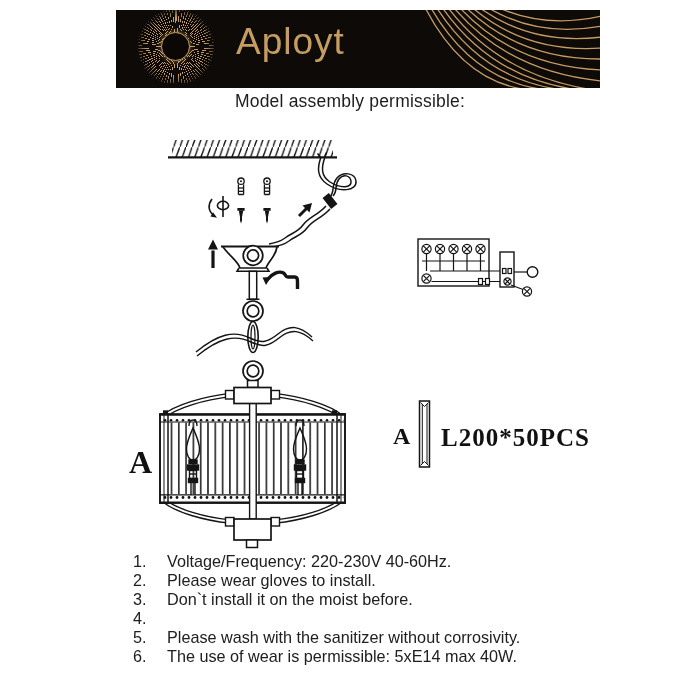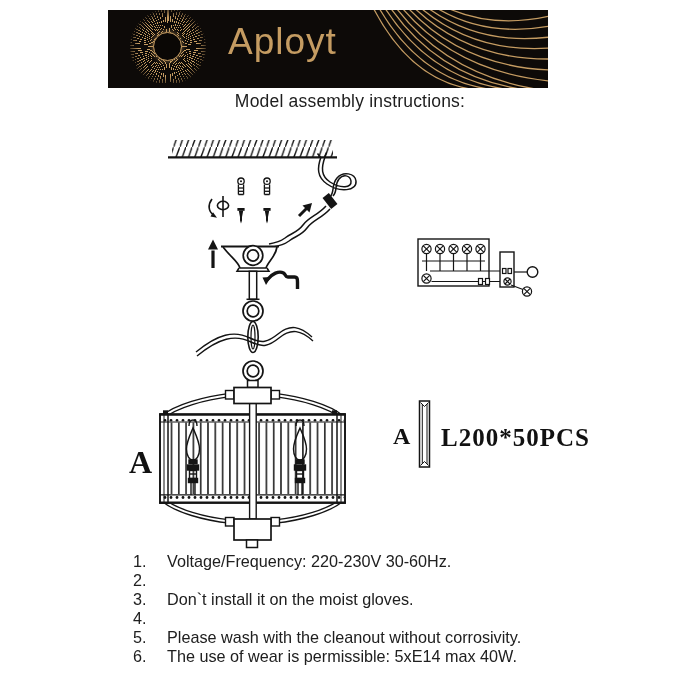--- a/index.html
+++ b/index.html
@@ -2,21 +2,21 @@
 <html><head>
 <meta charset="utf-8">
 <style>
   html,body{margin:0;padding:0;}
   body{
     width:700px;height:700px;position:relative;background:#ffffff;
     font-family:"Liberation Sans",sans-serif;overflow:hidden;
   }
   
   .banner{
-    position:absolute;left:108px;top:10px;width:440px;height:78px;
+    position:absolute;left:116px;top:10px;width:484px;height:78px;
     background:#0d0a08;overflow:hidden;
   }
   .sunburst{
     position:absolute;left:22px;top:-1px;width:76px;height:76px;border-radius:50%;
     background:
       radial-gradient(circle,rgba(13,10,8,0) 46%, rgba(13,10,8,0) 55%, #0d0a08 78%),
       repeating-conic-gradient(#c59c62 0deg 1.1deg, rgba(13,10,8,0) 1.1deg 4.6deg);
   }
   .sunburst-core{
     position:absolute;left:50%;top:50%;width:27px;height:27px;margin:-15px 0 0 -15px;
@@ -64,21 +64,21 @@
         <path d="M23,-15 Q76,65 178,80"></path>
         <path d="M18,-15 Q69,68 163,80"></path>
         <path d="M13,-15 Q61,70 148,80"></path>
         <path d="M8,-15 Q52,72 132,80"></path>
         <path d="M3,-15 Q43,73 114,80"></path>
       </g>
     </svg>
   </header>
 
   <div class="title-block">
-    <div class="title-line">Model assembly instructions:</div>
+    <div class="title-line">Model assembly permissible:</div>
   </div>
 
   <svg class="diagram" width="700" height="425" viewBox="0 0 700 425">
     <defs>
       <pattern id="hatchP" width="6.2" height="17" patternUnits="userSpaceOnUse">
         <line x1="0" y1="17" x2="6.2" y2="0" stroke="#141414" stroke-width="1.4"></line>
       </pattern>
       <pattern id="rodsP" width="7.3" height="12" patternUnits="userSpaceOnUse">
         <line x1="3.6" y1="0" x2="3.6" y2="12" stroke="#141414" stroke-width="1.5"></line>
       </pattern>
@@ -267,35 +267,36 @@
         <path d="M420.5,272.5 L424.5,276.5 L428.5,272.5" fill="none" stroke-width="1"></path>
         <path d="M420.5,335.5 L424.5,331.5 L428.5,335.5" fill="none" stroke-width="1"></path>
       </g>
       <text x="441" y="316" class="serifLbl" font-size="25" letter-spacing="1">L200*50PCS</text>
     </g>
   </svg>
 
   <ol class="instructions">
     <li>
       <span class="num">1.</span>
-      <span>Voltage/Frequency: 220-230V 30-60Hz.</span>
+      <span>Voltage/Frequency: 220-230V 40-60Hz.</span>
     </li>
     <li>
       <span class="num">2.</span>
+      <span>Please wear gloves to install.</span>
     </li>
     <li>
       <span class="num">3.</span>
-      <span>Don`t install it on the moist gloves.</span>
+      <span>Don`t install it on the moist before.</span>
     </li>
     <li>
       <span class="num">4.</span>
     </li>
     <li>
       <span class="num">5.</span>
-      <span>Please wash with the cleanout without corrosivity.</span>
+      <span>Please wash with the sanitizer without corrosivity.</span>
     </li>
     <li>
       <span class="num">6.</span>
       <span>The use of wear is permissible: 5xE14 max 40W.</span>
     </li>
   </ol>
 
 </div>
 
 </body></html>

